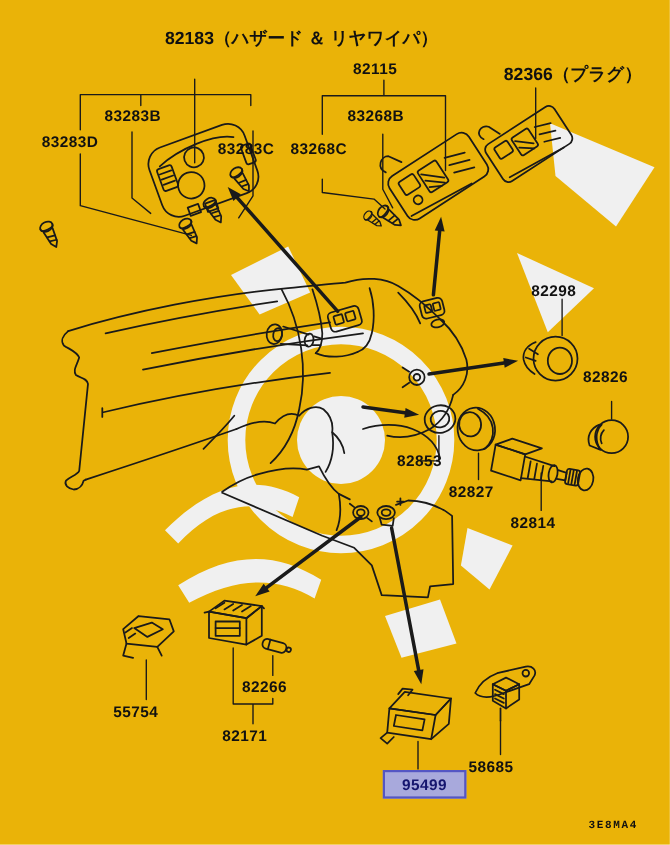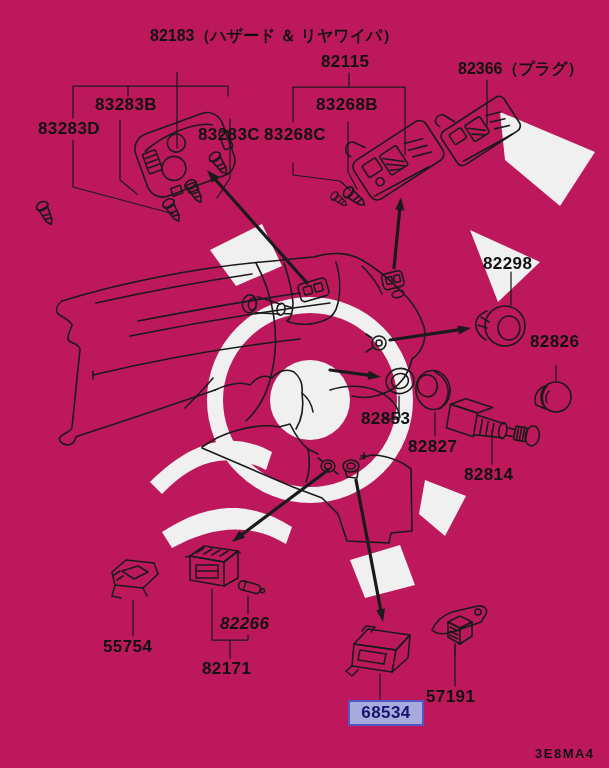--- a/index.html
+++ b/index.html
@@ -1,30 +1,30 @@
 <!DOCTYPE html>
 <html><head>
 <meta charset="utf-8">
 <style>
   html,body { margin:0; padding:0; background:#fff; }
-  .stage { position:relative; width:609px; height:768px; background:#be185d; overflow:hidden;
+  .stage { position:relative; width:609px; height:768px; background:#eab308; overflow:hidden;
            font-family:"Liberation Sans","DejaVu Sans",sans-serif; }
   .stage svg { position:absolute; left:0; top:0; }
   .art path, .art ellipse, .art circle, .art rect, .art line, .art polyline {
     stroke:#1a1a1a; fill:none; stroke-width:1.6; stroke-linecap:round; stroke-linejoin:round; }
   .art .thin path { stroke-width:1.25; }
   .art .arrow-line { stroke-width:3.2; }
   .art .ah { fill:#1a1a1a; stroke:none; }
   .wm path, .wm circle { stroke:none; fill:#f0f0f0; }
   .wm .ring { fill:none; stroke:#f0f0f0; stroke-width:16; }
-  .pl { position:absolute; font-weight:bold; font-size:17px; color:#111; letter-spacing:0.4px;
+  .pl { position:absolute; font-weight:bold; font-size:14px; color:#111; letter-spacing:0.4px;
         white-space:nowrap; line-height:20px; }
   .pl.cjk { font-size:16px; letter-spacing:0; }
   .pl.sel { text-align:center; line-height:22px; border:2px solid; }
-  .code { position:absolute; font-weight:bold; font-size:13px; letter-spacing:1.5px; color:#111; }
+  .code { position:absolute; font-weight:bold; font-size:10px; letter-spacing:1.5px; color:#111;font-family:Liberation Mono, monospace; }
 </style>
 </head>
 <body>
 
 <div class="stage">
 
   <svg class="art" width="609" height="768" viewBox="0 0 609 768">
     <defs>
       <g id="screw" stroke="#1a1a1a" fill="none" stroke-width="1.5" stroke-linecap="round">
         <ellipse cx="0" cy="-11" rx="6" ry="4.2"></ellipse>
@@ -251,19 +251,19 @@
   <div class="pl" style="left:38px;  top:119px;">83283D</div>
   <div class="pl" style="left:316px; top:95px;">83268B</div>
   <div class="pl" style="left:264px; top:125px;">83268C</div>
   <div class="pl cjk" style="left:458px; top:59px;">82366（プラグ）</div>
   <div class="pl" style="left:483px; top:254px;">82298</div>
   <div class="pl" style="left:530px; top:332px;">82826</div>
   <div class="pl" style="left:326px; top:409px;margin-left:35px;">82853</div>
   <div class="pl" style="left:408px; top:437px;text-align:center;">82827</div>
   <div class="pl" style="left:464px; top:465px;">82814</div>
   <div class="pl" style="left:103px; top:637px;">55754</div>
-  <div class="pl" style="left:220px; top:614px;font-style:italic;">82266</div>
+  <div class="pl" style="left:220px; top:614px;">82266</div>
   <div class="pl" style="left:202px; top:659px;text-align:right;">82171</div>
-  <div class="pl sel" style="left: 348px; top: 700px; width: 72px; height: 22px; background: rgb(168, 169, 220); border-color: rgb(84, 86, 196); color: rgb(21, 21, 110);">68534</div>
-  <div class="pl" style="left:426px; top:687px;">57191</div>
+  <div class="pl sel" style="left: 348px; top: 700px; width: 72px; height: 22px; background: rgb(168, 169, 220); border-color: rgb(84, 86, 196); color: rgb(21, 21, 110);">95499</div>
+  <div class="pl" style="left:426px; top:687px;">58685</div>
 
   <div class="code" style="left:535px; top:746px;">3E8MA4</div>
 </div>
 
 </body></html>

